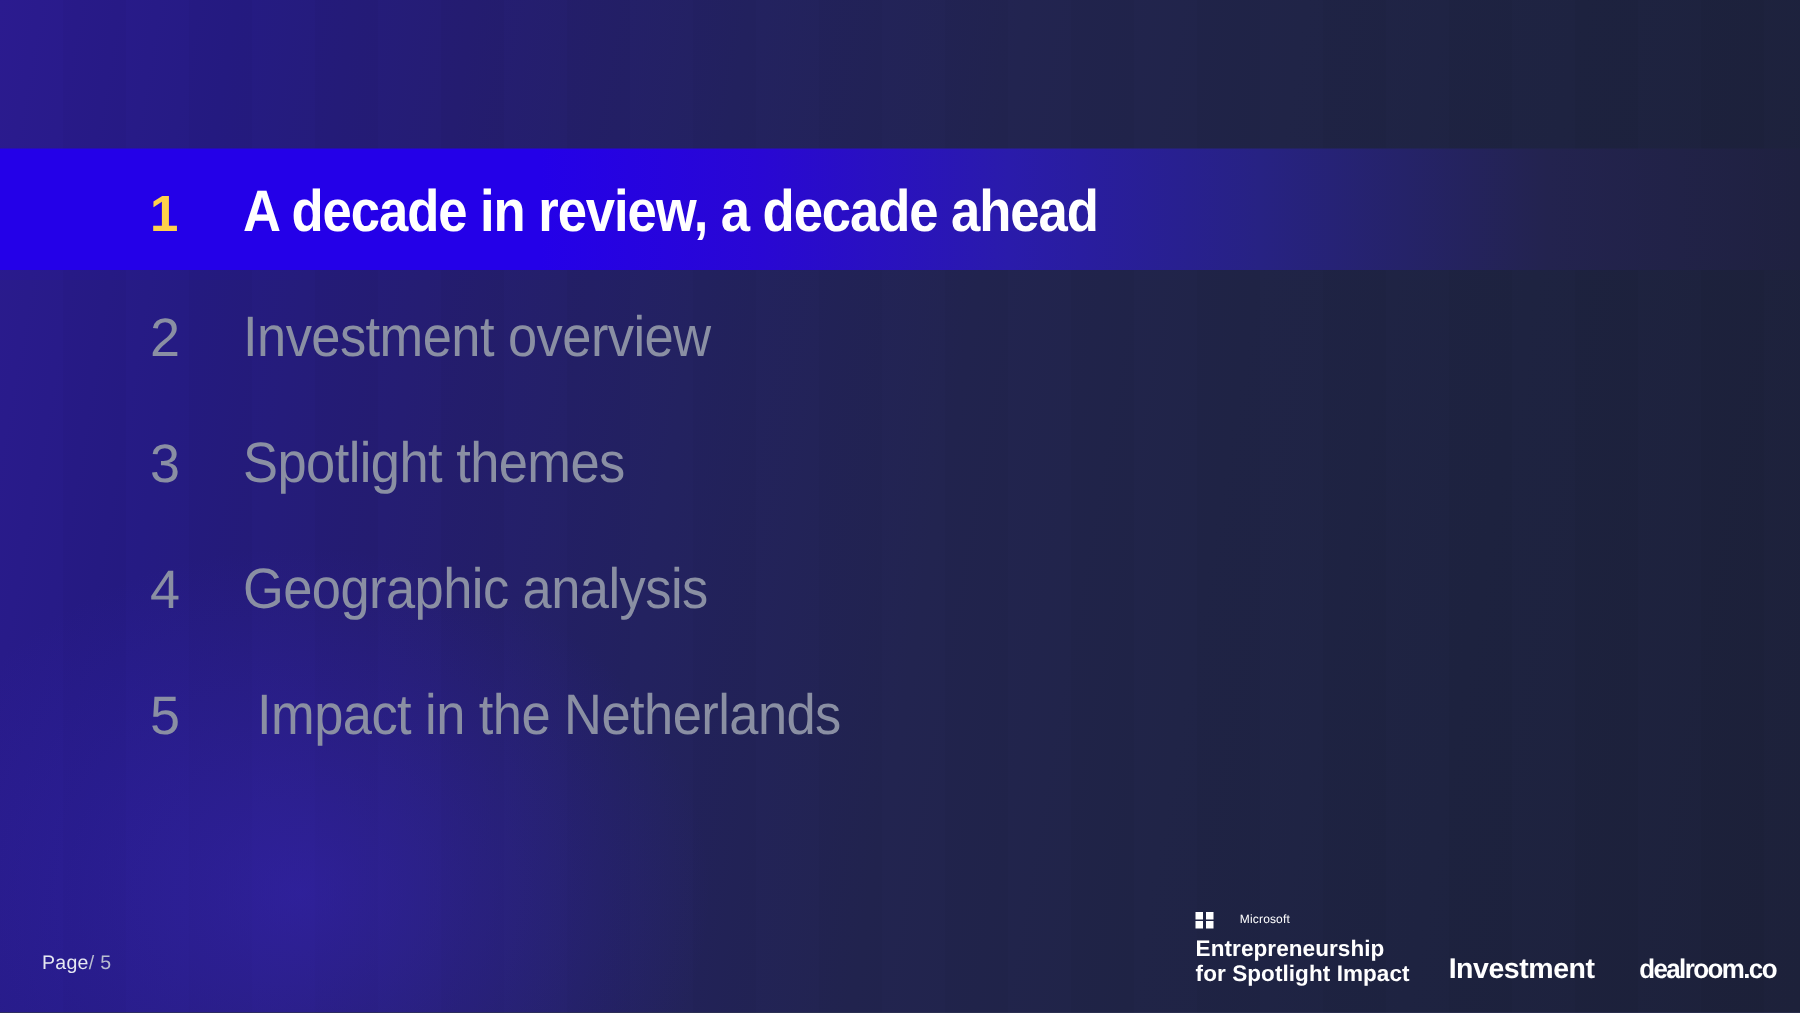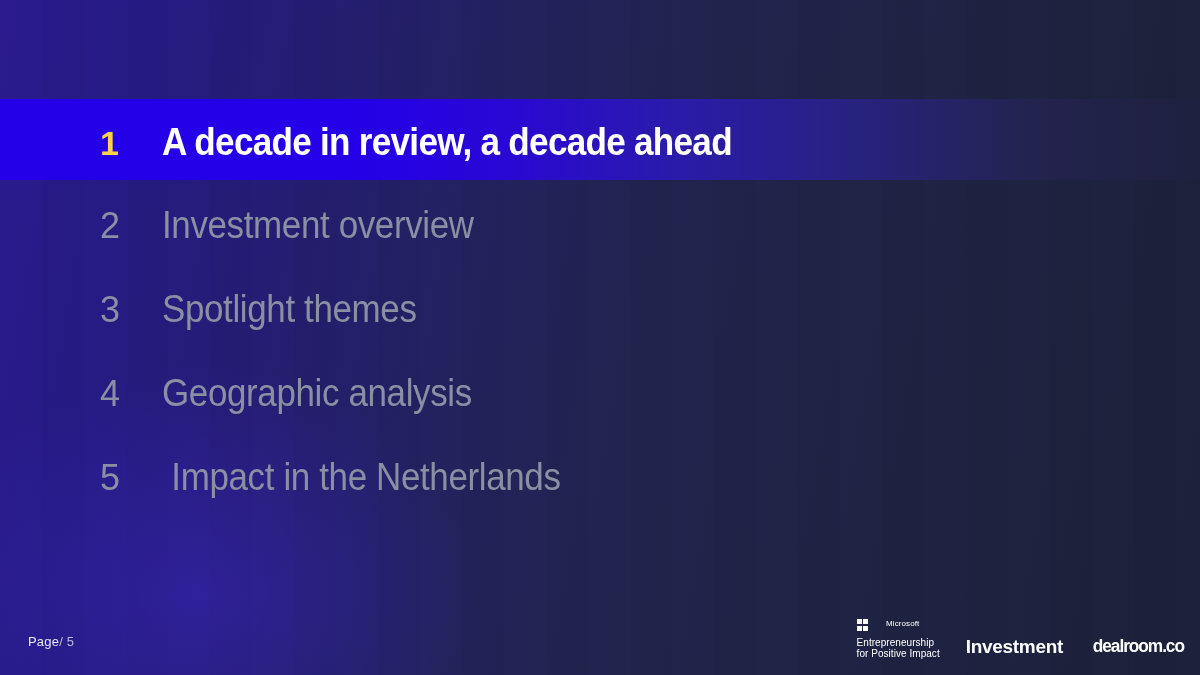--- a/index.html
+++ b/index.html
@@ -173,22 +173,22 @@
     flex: 0 0 auto;
   }
   .ms-grid i { display: block; background: #ffffff; }
   .ms-word {
     font-size: 8px;
     font-weight: 400;
     letter-spacing: 0.1px;
     color: #ffffff;
   }
   .logo-ms .ms-sub {
-    font-size: 10px;
-    font-weight: 400;
+    font-size: 15px;
+    font-weight: 700;
     color: #ffffff;
     letter-spacing: 0.05px;
   }
   .logo-ms .ms-sub span { display: block; }
 
   .logo-impactcity {
     font-size: 19px;
     font-weight: 700;
     color: #ffffff;
     letter-spacing: -0.3px;
@@ -261,21 +261,21 @@
         <span class="ms-grid">
           <i></i>
             <i></i>
             <i></i>
             <i></i>
         </span>
         <span class="ms-word">Microsoft</span>
       </div>
       <div class="ms-sub">
         <span>Entrepreneurship</span>
-        <span>for Positive Impact</span>
+        <span>for Spotlight Impact</span>
       </div>
     </div>
 
     <div class="logo-impactcity">Investment</div>
 
     <div class="logo-dealroom">dealroom.co</div>
 
   </div>
 
 </div>

